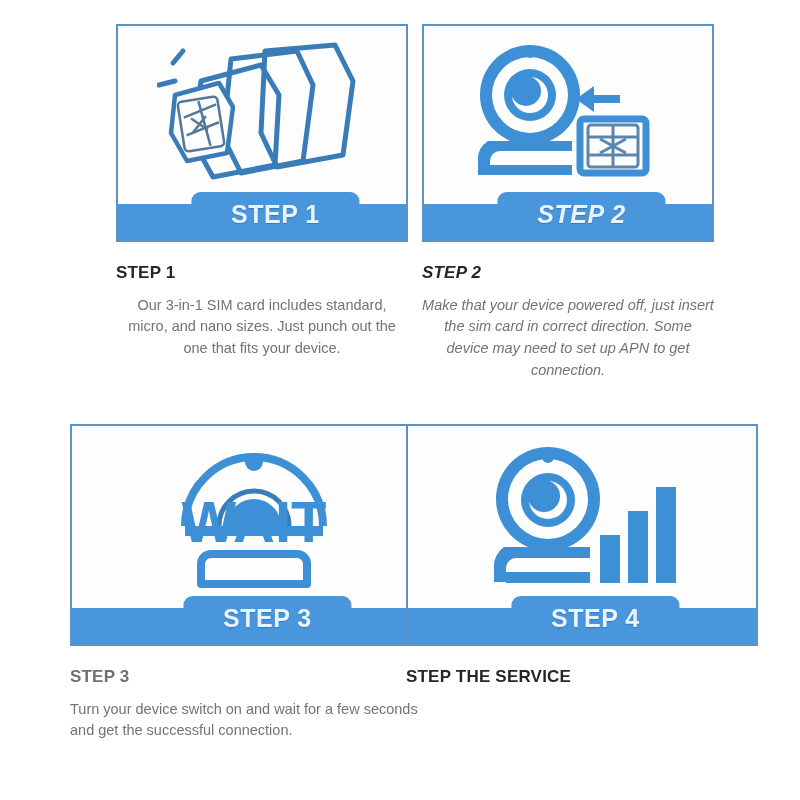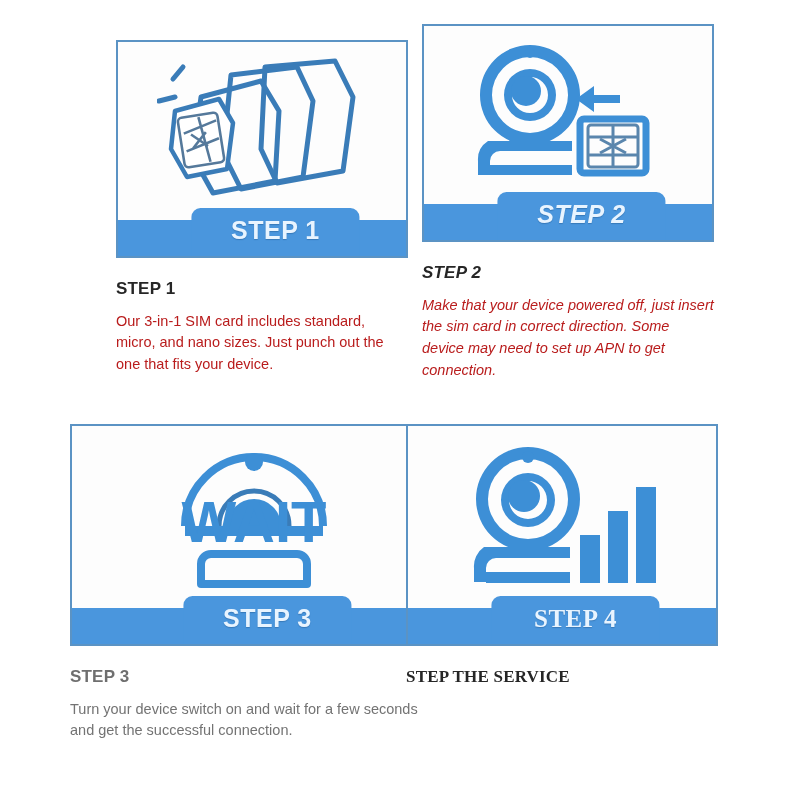--- a/index.html
+++ b/index.html
@@ -6,24 +6,24 @@
   body{
     width:800px;height:800px;
     background:#ffffff;
     font-family:"Liberation Sans", sans-serif;
     overflow:hidden;
   }
   .sheet{position:relative;width:800px;height:800px;}
 
   
   .block{position:absolute;}
-  .block-1{left:88px;  top:40px;  width:292px;padding-left:28px;}
+  .block-1{left:88px;  top:24px;  width:292px;padding-left:28px;}
   .block-2{left:422px; top:24px;  width:292px;font-style:italic;}
   .block-3{left:70px;  top:424px; width:368px;}
-  .block-4{left:406px; top:424px; width:312px;font-family:Liberation Serif, serif;}
+  .block-4{left:406px; top:424px; width:352px;}
 
   
   .card{
     position:relative;
     box-sizing:border-box;
     border:2px solid #5b93c4;
     background:#fdfdfd;
     overflow:hidden;
   }
   .card-1,.card-2{height:218px;}
@@ -67,21 +67,21 @@
     font-weight:bold;
     letter-spacing:.2px;
     line-height:1.1;
   }
   .caption p{
     margin:0;
     font-size:14.5px;
     line-height:1.5;
   }
   .tone-dark h3{color:#262626;}
-  .tone-dark p{color:#b91c1c;}
+  .tone-dark p{color:#737373;text-align:center;}
   .tone-muted h3{color:#6f6f6f;}
   .tone-muted p{color:#737373;}
 </style>
 </head>
 <body>
 
 <div class="sheet">
 
   <div class="block block-1">
     <div class="card card-1">

